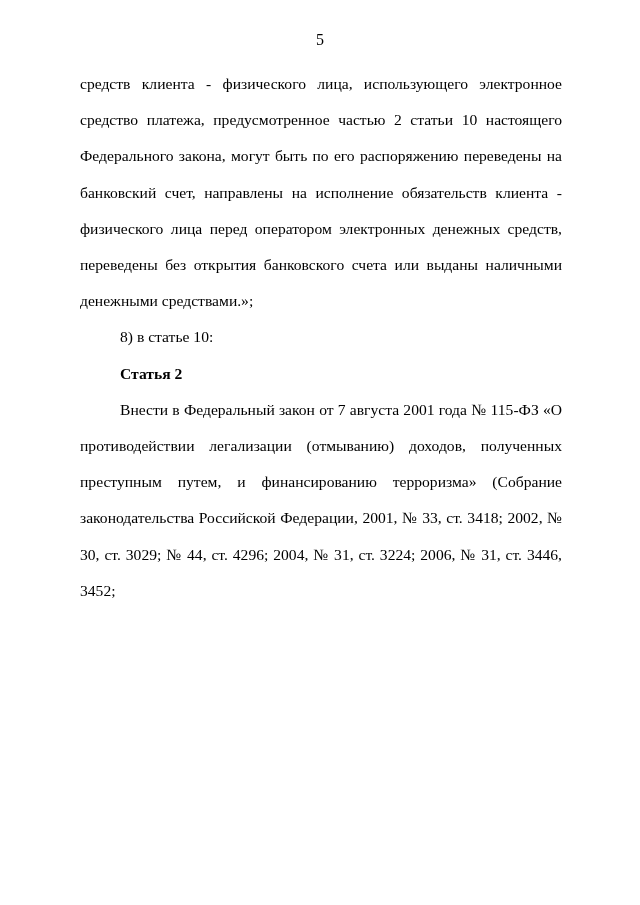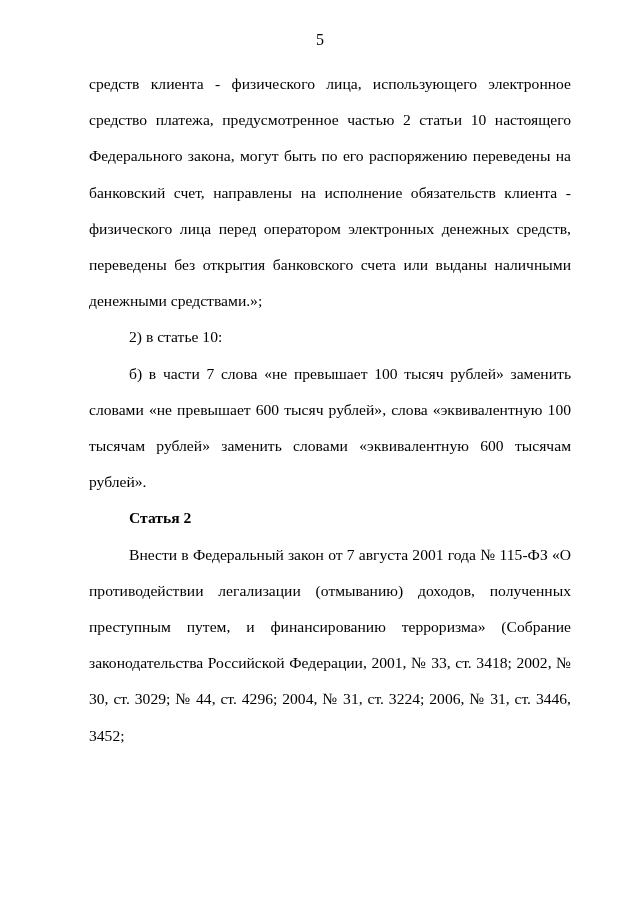--- a/index.html
+++ b/index.html
@@ -7,34 +7,33 @@
   .page {
     position: absolute; left: 0; top: 0; width: 640px; height: 905px;
     background: #ffffff; color: #000000;
     font-family: "Liberation Serif", "DejaVu Serif", serif;
   }
   .page-number {
     position: absolute; top: 30px; left: 0; width: 640px;
     text-align: center; font-size: 16px; line-height: 20px;
   }
   .body-text {
-    position: absolute; left: 89px; top: 66px; width: 482px;
+    position: absolute; left: 80px; top: 66px; width: 482px;
     font-size: 15.6px; line-height: 36.2px;
     text-align: justify;
   }
   .body-text p { margin: 0; text-align: justify; }
   .indent { text-indent: 40px; }
   .heading { font-weight: bold; text-indent: 40px; margin: 0; }
 </style>
 </head>
 <body>
 
 <div class="page">
   <div class="page-number">5</div>
 
   <div class="body-text">
     <p>средств клиента - физического лица, использующего электронное средство платежа, предусмотренное частью 2 статьи 10 настоящего Федерального закона, могут быть по его распоряжению переведены на банковский счет, направлены на исполнение обязательств клиента - физического лица перед оператором электронных денежных средств, переведены без открытия банковского счета или выданы наличными денежными средствами.»;</p>
-    <p class="indent">2) в статье 10:</p>
-    <p class="indent">б) в части 7 слова «не превышает 100 тысяч рублей» заменить словами «не превышает 600 тысяч рублей», слова «эквивалентную 100 тысячам рублей» заменить словами «эквивалентную 600 тысячам рублей».</p>
+    <p class="indent">8) в статье 10:</p>
     <p class="heading">Статья 2</p>
     <p class="indent">Внести в Федеральный закон от 7 августа 2001 года № 115-ФЗ «О противодействии легализации (отмыванию) доходов, полученных преступным путем, и финансированию терроризма» (Собрание законодательства Российской Федерации, 2001, № 33, ст. 3418; 2002, № 30, ст. 3029; № 44, ст. 4296; 2004, № 31, ст. 3224; 2006, № 31, ст. 3446, 3452;</p>
   </div>
 </div>
 
 </body></html>

